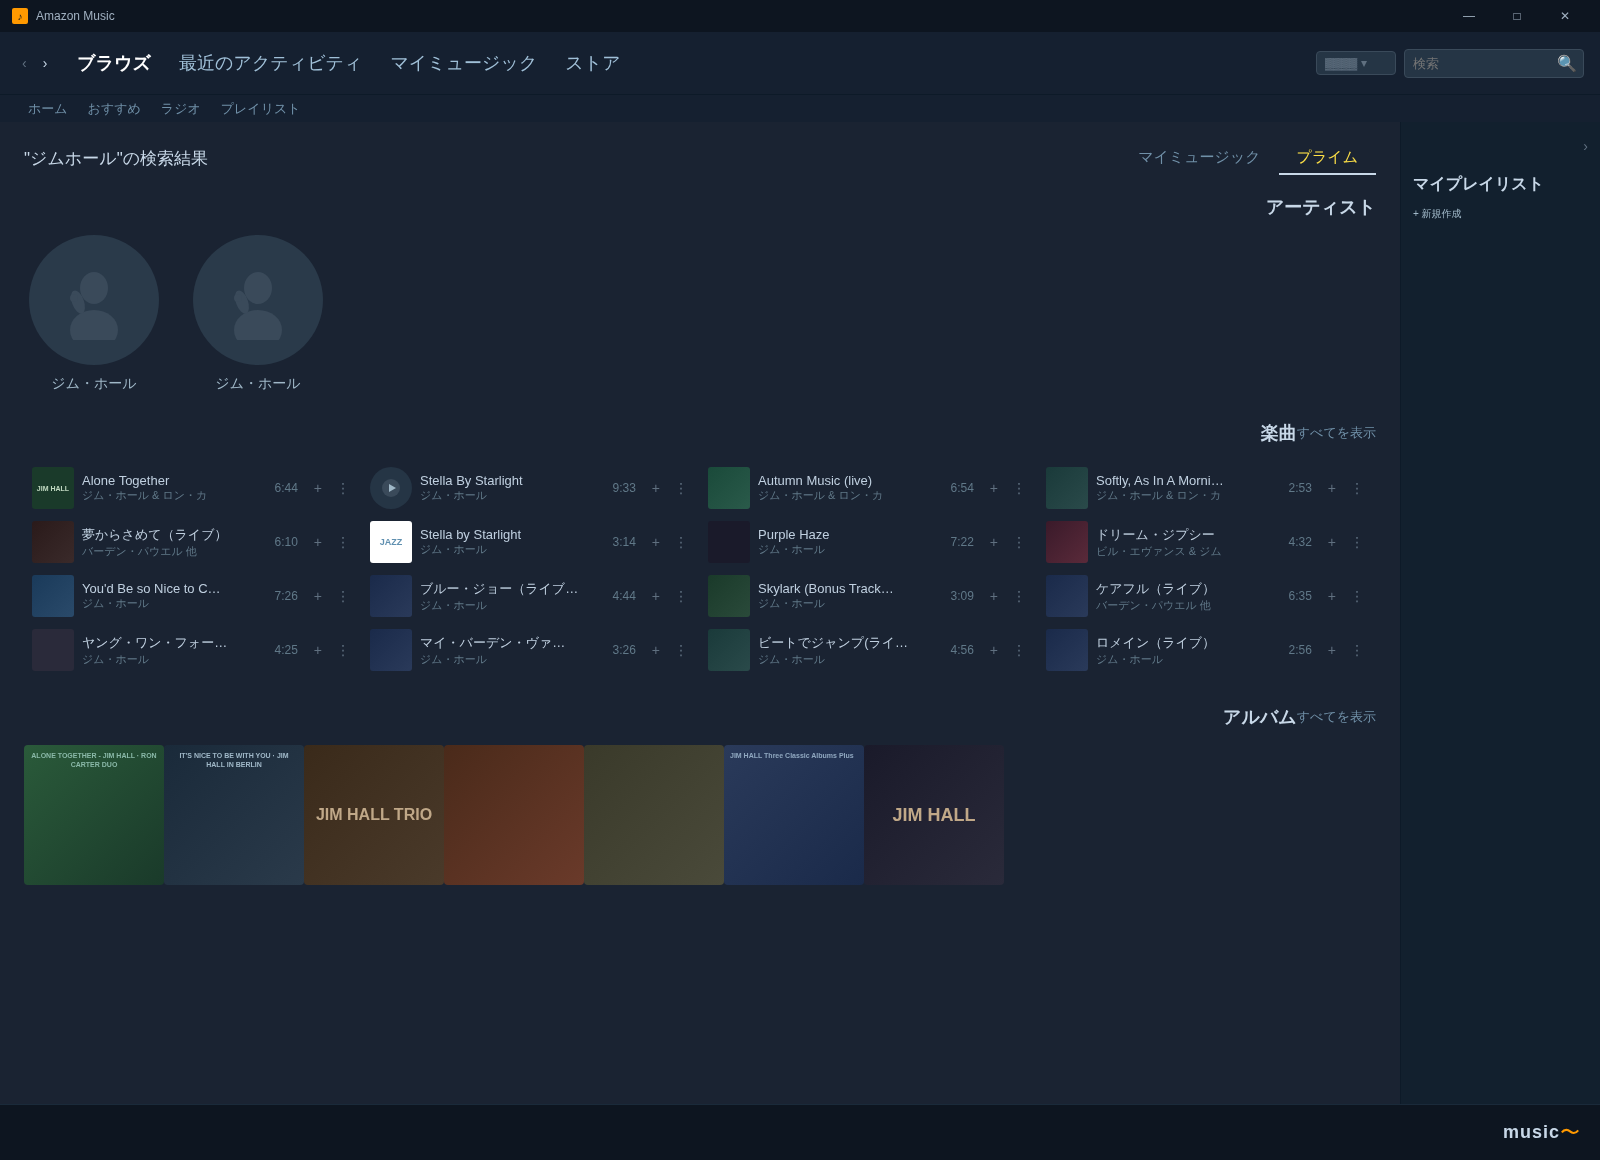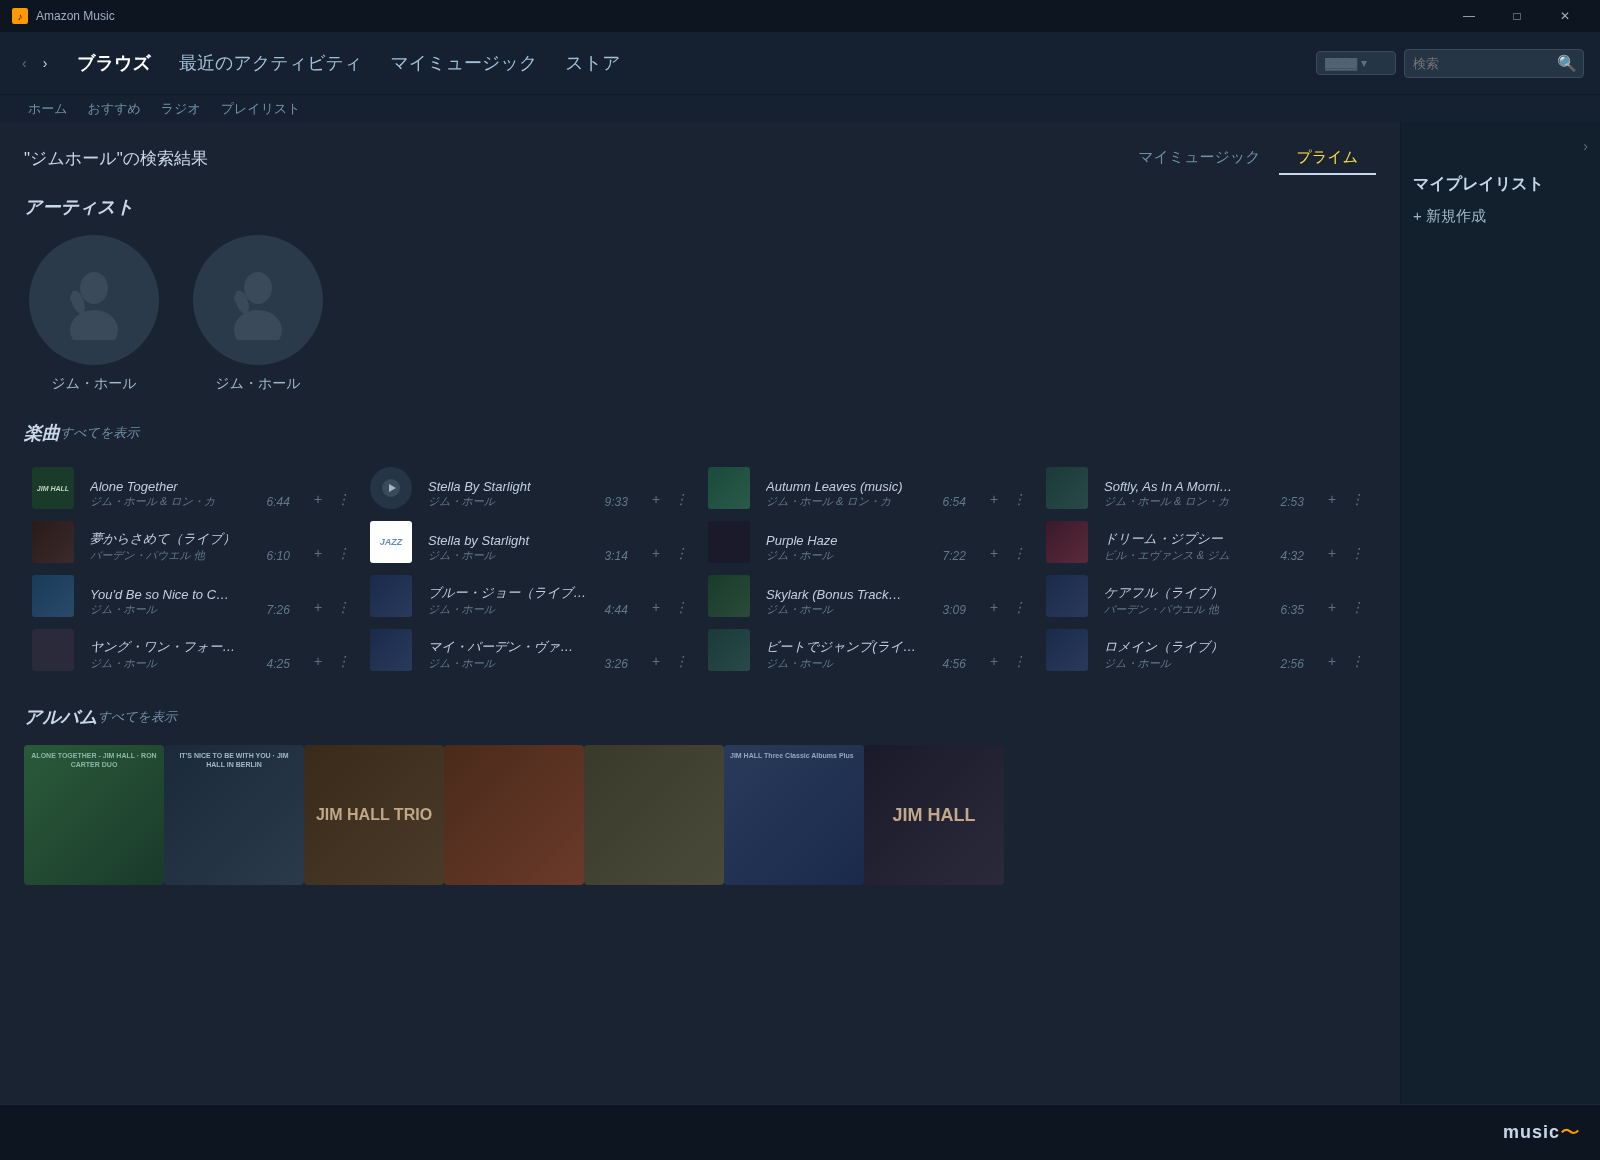--- a/index.html
+++ b/index.html
@@ -194,24 +194,23 @@
       border-bottom: 2px solid transparent;
     }
     .tab-btn.active {
       color: #fde047;
       border-bottom: 2px solid #c8d8e8;
     }
 
     
     .section-header {
       display: flex;
-      justify-content: flex-start;
+      justify-content: flex-end;
       align-items: center;
       margin-bottom: 16px;
-      font-style: italic;
     }
     .section-title {
       font-size: 18px;
       font-weight: 600;
       color: #c8d8e8;
     }
     .show-all-link {
       font-size: 13px;
       color: #7090a8;
       cursor: pointer;
@@ -250,26 +249,25 @@
 
     
     #songs-section { margin-bottom: 28px; }
     .songs-grid {
       display: grid;
       grid-template-columns: 1fr 1fr 1fr 1fr;
       gap: 0;
     }
     .song-row {
       display: flex;
-      align-items: flex-end;
+      align-items: center;
       padding: 6px 8px;
       border-radius: 4px;
       cursor: pointer;
-      gap: 16px;
-      font-style: italic;
+      gap: 8px;
     }
     .song-thumb {
       width: 42px;
       height: 42px;
       border-radius: 3px;
       background: #2a3a4a;
       flex-shrink: 0;
       overflow: hidden;
       display: flex;
       align-items: center;
@@ -368,21 +366,21 @@
       font-size: 14px;
     }
     .sidebar-section-title {
       font-size: 16px;
       font-weight: 600;
       color: #c8d8e8;
       margin-bottom: 8px;
     }
     .sidebar-new-playlist {
       color: #a0b8c8;
-      font-size: 15px;
+      font-size: 10px;
       cursor: pointer;
       padding: 4px 0;
     }
     .sidebar-download-title {
       font-size: 16px;
       font-weight: 600;
       color: #c8d8e8;
       margin-bottom: 8px;
     }
     .drag-drop-box {
@@ -571,21 +569,21 @@
           <div class="song-actions">
             <span class="action-btn">+</span>
             <span class="action-btn">⋮</span>
           </div>
         </div>
 
         <div class="song-row">
           <div class="song-thumb thumb-teal" style="background:linear-gradient(135deg,#1a4a3a,#2a5a4a);">
           </div>
           <div class="song-info">
-            <div class="song-title">Autumn Leaves (music)</div>
+            <div class="song-title">Autumn Music (live)</div>
             <div class="song-artist">ジム・ホール &amp; ロン・カ</div>
           </div>
           <span class="song-duration">6:54</span>
           <div class="song-actions">
             <span class="action-btn">+</span>
             <span class="action-btn">⋮</span>
           </div>
         </div>
 
         <div class="song-row">

